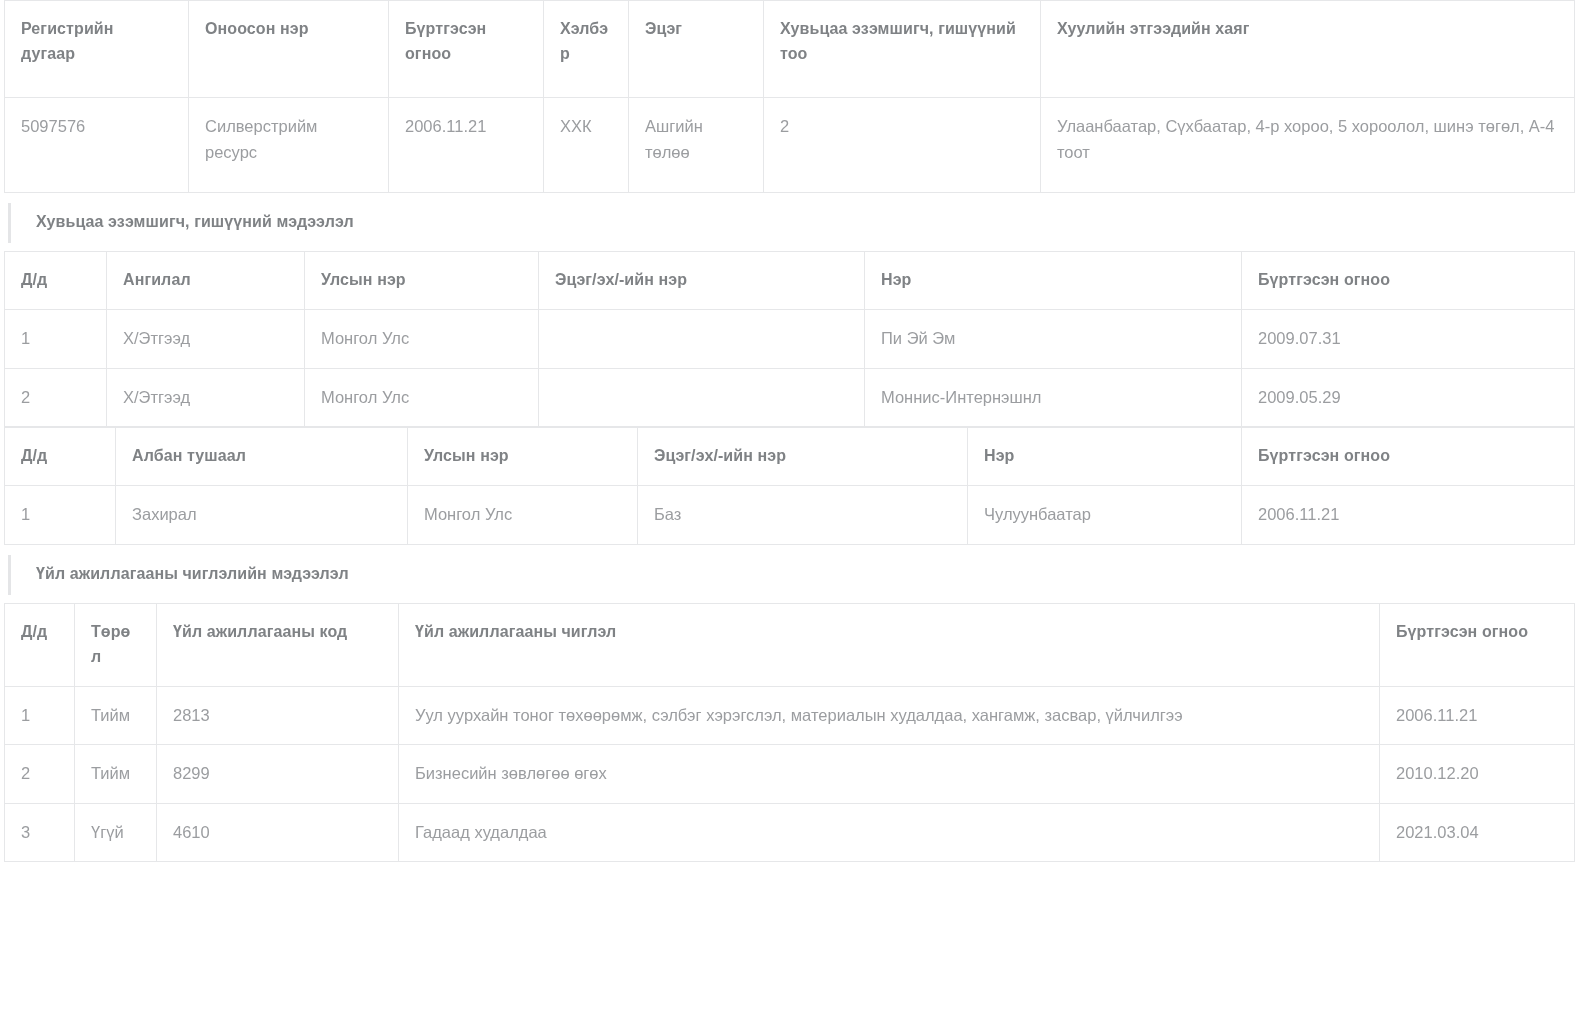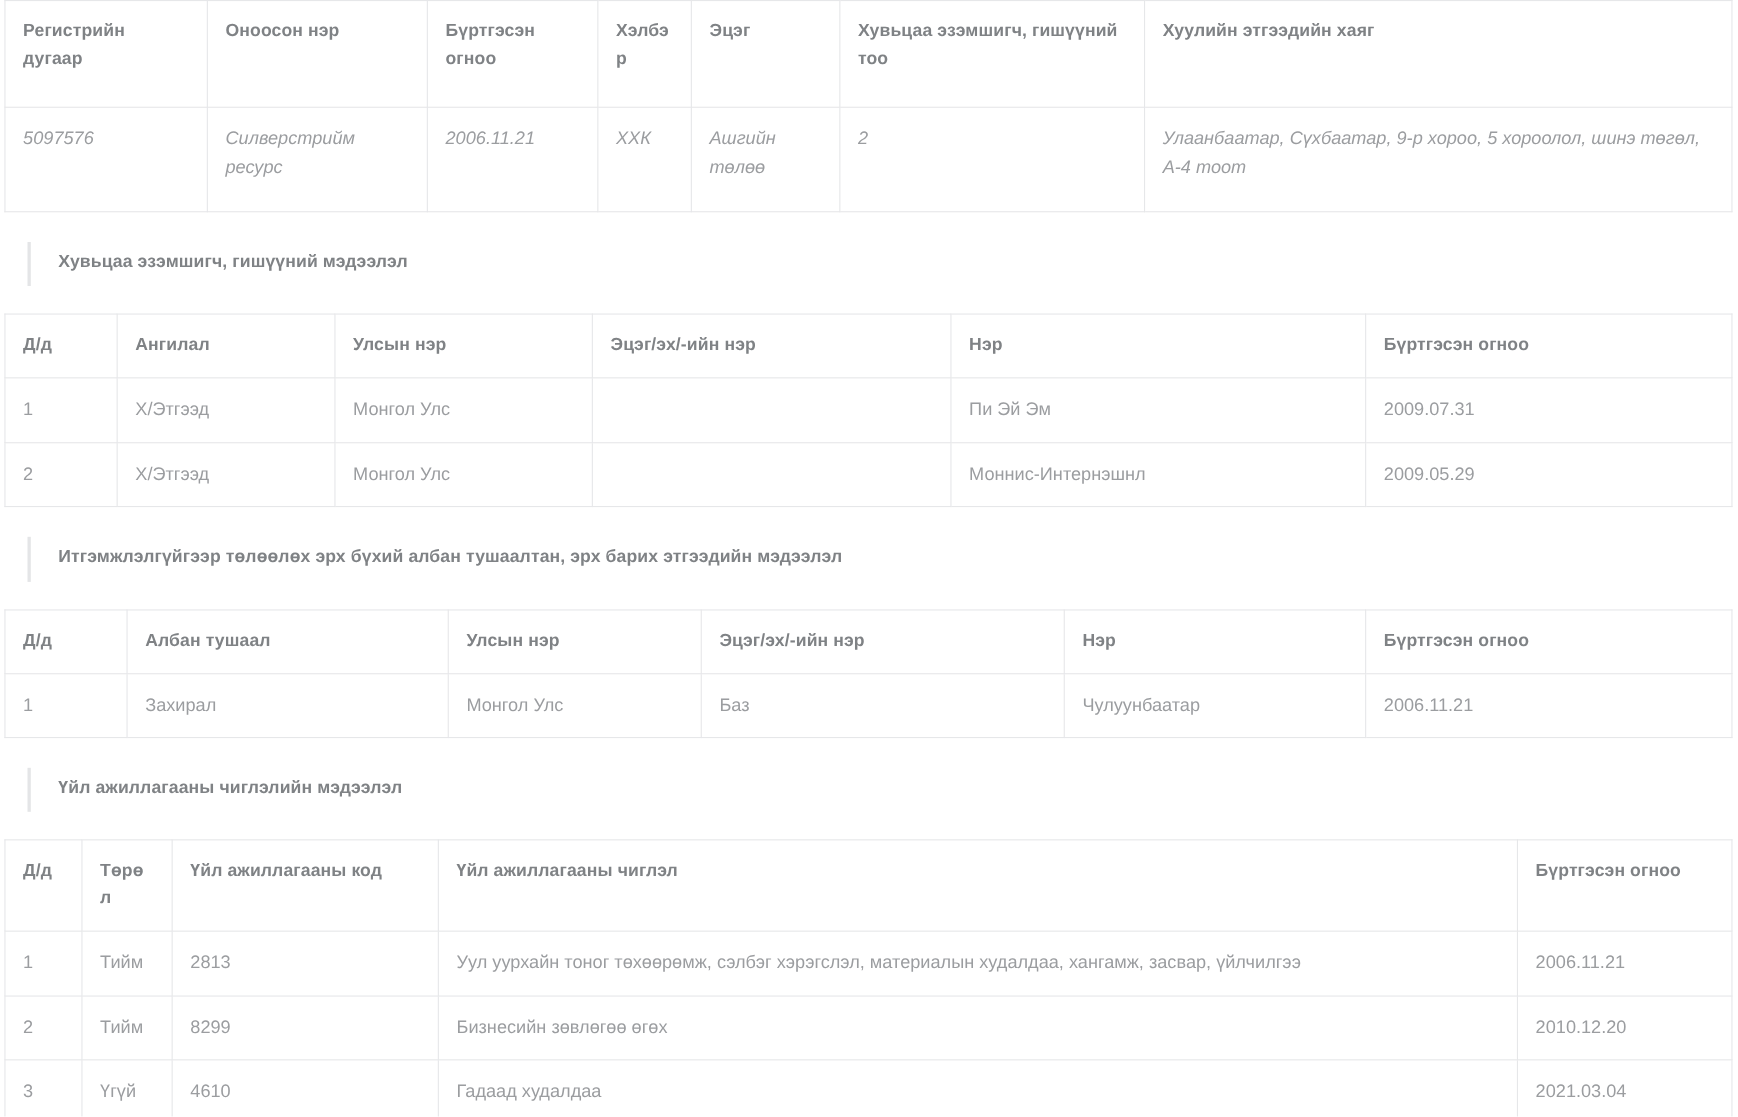--- a/index.html
+++ b/index.html
@@ -45,32 +45,32 @@
     color: #7f8285;
     font-size: 16px;
     letter-spacing: 0.1px;
   }
   table.grid thead tr th {
     border-bottom: 1px solid #e6e7e9;
   }
 
   
   .t1 th { height: 64px; padding-top: 14px; padding-bottom: 14px; }
-  .t1 td { height: 62px; padding-top: 14px; padding-bottom: 18px; font-style: italic; }
+  .t1 td { height: 62px; padding-top: 14px; padding-bottom: 18px; }
 
   .t2 th, .t3 th { padding-top: 17px; padding-bottom: 17px; }
   .t2 td, .t3 td { padding-top: 15px; padding-bottom: 15px; }
 
   .t4 th { padding: 16px 14px; }
   .t4 td { padding: 14px 14px; }
 
   
   .section {
     position: relative;
-    margin: 17px;
+    margin: 0;
     padding: 18px 14px 18px 36px;
     min-height: 22px;
   }
   .section .bar {
     position: absolute;
     left: 8px;
     top: 10px;
     bottom: 8px;
     width: 3px;
     background: #e4e5e7;
@@ -110,21 +110,21 @@
       </tr>
     </thead>
     <tbody>
       <tr>
         <td>5097576</td>
         <td>Силверстрийм ресурс</td>
         <td>2006.11.21</td>
         <td>ХХК</td>
         <td>Ашгийн төлөө</td>
         <td>2</td>
-        <td>Улаанбаатар, Сүхбаатар, 9-р хороо, 5 хороолол, шинэ төгөл, А-4 тоот</td>
+        <td>Улаанбаатар, Сүхбаатар, 4-р хороо, 5 хороолол, шинэ төгөл, А-4 тоот</td>
       </tr>
     </tbody>
   </table>
 
   <div class="section">
     <span class="bar"></span>
     <span class="title">Хувьцаа эзэмшигч, гишүүний мэдээлэл</span>
   </div>
 
   <table class="grid t2">
@@ -159,24 +159,20 @@
         <td>2</td>
         <td>Х/Этгээд</td>
         <td>Монгол Улс</td>
         <td>&nbsp;</td>
         <td>Моннис-Интернэшнл</td>
         <td>2009.05.29</td>
       </tr>
     </tbody>
   </table>
 
-  <div class="section">
-    <span class="bar"></span>
-    <span class="title">Итгэмжлэлгүйгээр төлөөлөх эрх бүхий албан тушаалтан, эрх барих этгээдийн мэдээлэл</span>
-  </div>
 
   <table class="grid t3">
     <colgroup>
       <col style="width:111px">
       <col style="width:292px">
       <col style="width:230px">
       <col style="width:330px">
       <col style="width:274px">
       <col style="width:333px">
     </colgroup>

